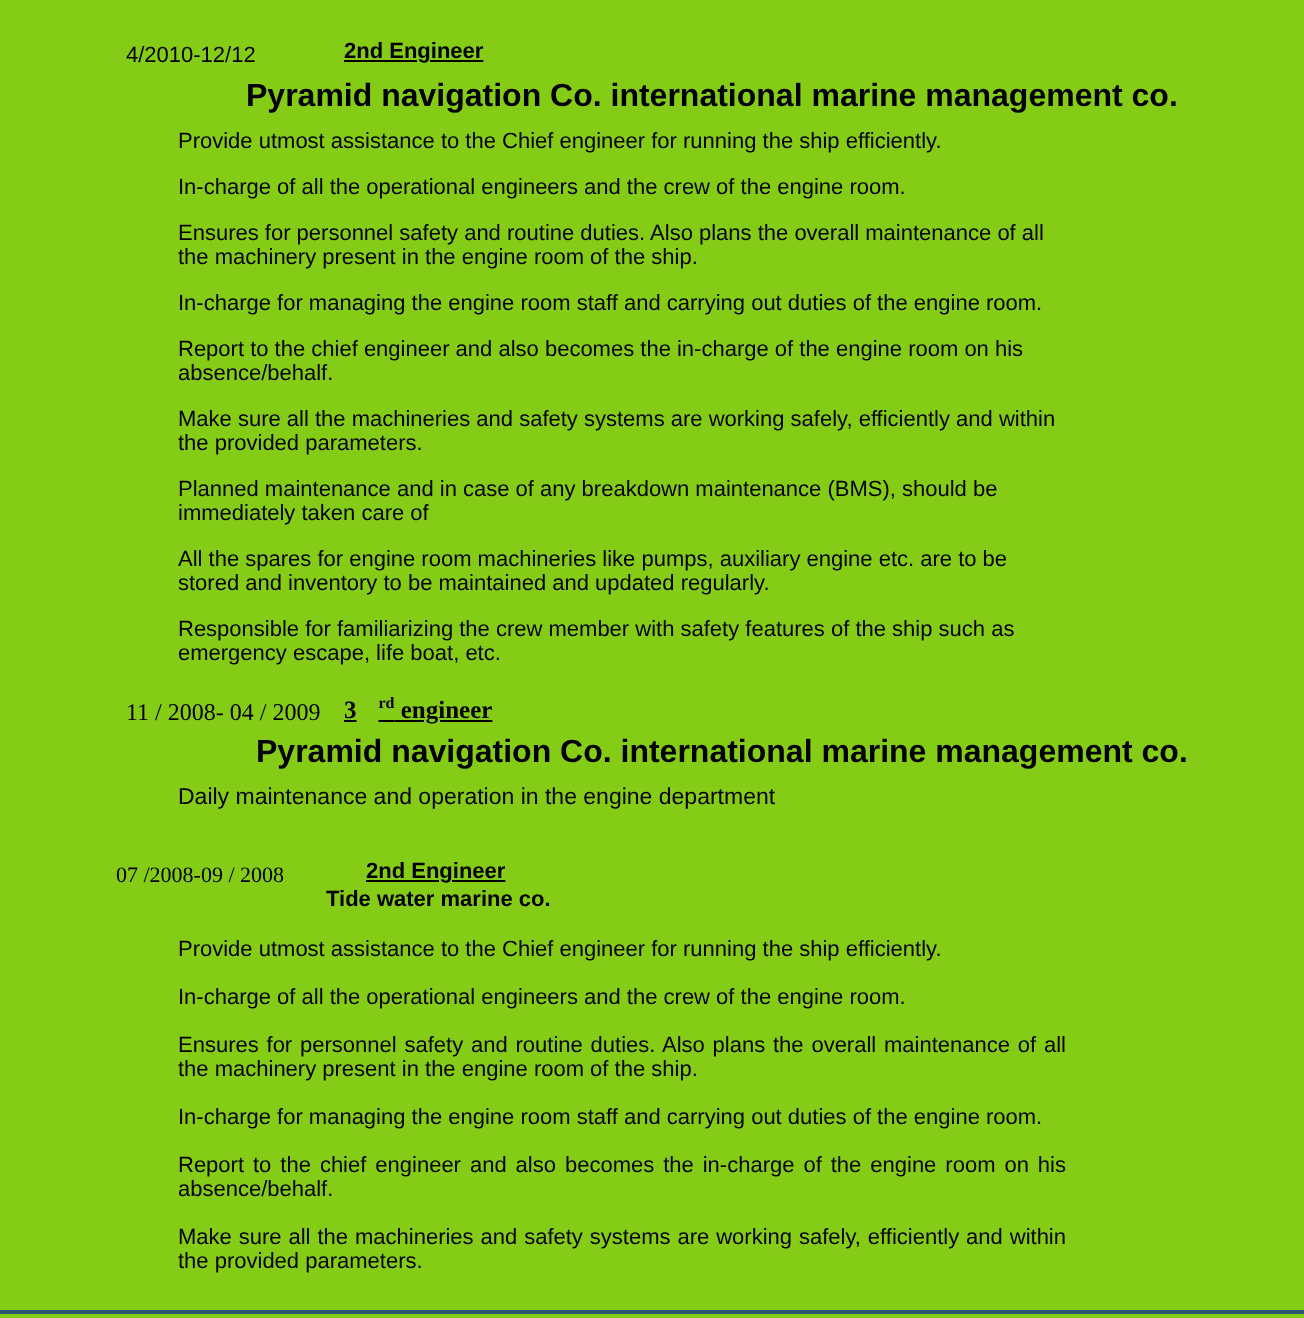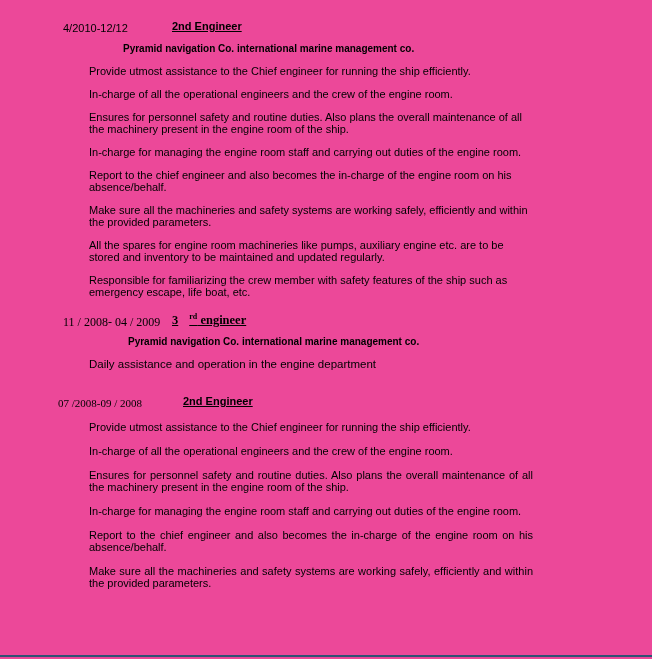--- a/index.html
+++ b/index.html
@@ -6,41 +6,41 @@
   html, body { background: #ffffff; }
   body {
     font-family: "Liberation Sans", sans-serif;
     color: #000000;
     -webkit-font-smoothing: antialiased;
   }
   .page {
     position: relative;
     width: 652px;
     height: 659px;
-    background: #ec4899;
+    background: #84cc16;
     overflow: hidden;
   }
   .section { position: relative; }
   .sec-1 { margin-top: 20px; }
   .sec-2 { margin-top: 16px; }
   .sec-3 { margin-top: 25px; }
 
   .sec-header { position: relative; line-height: 13px; height: 13px; }
   .date { margin-left: 63px; font-size: 11px; white-space: pre; }
   .title {
     position: absolute; left: 172px; top: 0;
     font-size: 11px; font-weight: bold; 
     text-decoration: underline;
     white-space: pre;
   }
   .title sup { font-size: 8px; line-height: 0; padding-left: 11px; }
 
   .company {
     margin-left: 123px; margin-top: 10px;
-    font-size: 10px; font-weight: bold; line-height: 12px;
+    font-size: 16px; font-weight: bold; line-height: 12px;
   }
   .duties { margin-left: 89px; width: 444px; margin-top: 10px; }
   .duty { font-size: 11px; line-height: 12px; margin-bottom: 11px; }
 
   
   .sec-2 .date { font-family: "Liberation Serif", serif; font-size: 12px; text-align: center; }
   .sec-2 .title { font-family: "Liberation Serif", serif; font-size: 12.5px; }
   .sec-2 .company { margin-left: 128px; margin-top: 9px; }
   .sec-2 .duties { margin-top: 10px; }
   .sec-2 .duty { font-size: 11.5px; }
@@ -66,33 +66,35 @@
       <div class="section sec-1">
         <div class="sec-header"><span class="date">4/2010-12/12</span><span class="title">2nd Engineer</span></div>
         <div class="company">Pyramid navigation Co. international marine management co.</div>
         <div class="duties">
           <p class="duty">Provide utmost assistance to the Chief engineer for running the ship efficiently.</p>
           <p class="duty">In-charge of all the operational engineers and the crew of the engine room.</p>
           <p class="duty">Ensures for personnel safety and routine duties. Also plans the overall maintenance of all the machinery present in the engine room of the ship.</p>
           <p class="duty">In-charge for managing the engine room staff and carrying out duties of the engine room.</p>
           <p class="duty">Report to the chief engineer and also becomes the in-charge of the engine room on his absence/behalf.</p>
           <p class="duty">Make sure all the machineries and safety systems are working safely, efficiently and within the provided parameters.</p>
+          <p class="duty">Planned maintenance and in case of any breakdown maintenance (BMS), should be immediately taken care of</p>
           <p class="duty">All the spares for engine room machineries like pumps, auxiliary engine etc. are to be stored and inventory to be maintained and updated regularly.</p>
           <p class="duty">Responsible for familiarizing the crew member with safety features of the ship such as emergency escape, life boat, etc.</p>
         </div>
       </div>
       <div class="section sec-2">
         <div class="sec-header"><span class="date">11 / 2008- 04 / 2009</span><span class="title"><span>3</span><sup>rd</sup><span> engineer</span></span></div>
         <div class="company">Pyramid navigation Co. international marine management co.</div>
         <div class="duties">
-          <p class="duty">Daily assistance and operation in the engine department</p>
+          <p class="duty">Daily maintenance and operation in the engine department</p>
         </div>
       </div>
       <div class="section sec-3">
         <div class="sec-header"><span class="date">07 /2008-09 / 2008</span><span class="title">2nd Engineer</span></div>
+        <div class="company">Tide water marine co.</div>
         <div class="duties">
           <p class="duty">Provide utmost assistance to the Chief engineer for running the ship efficiently.</p>
           <p class="duty">In-charge of all the operational engineers and the crew of the engine room.</p>
           <p class="duty">Ensures for personnel safety and routine duties. Also plans the overall maintenance of all the machinery present in the engine room of the ship.</p>
           <p class="duty">In-charge for managing the engine room staff and carrying out duties of the engine room.</p>
           <p class="duty">Report to the chief engineer and also becomes the in-charge of the engine room on his absence/behalf.</p>
           <p class="duty">Make sure all the machineries and safety systems are working safely, efficiently and within the provided parameters.</p>
         </div>
       </div>
     </div>

